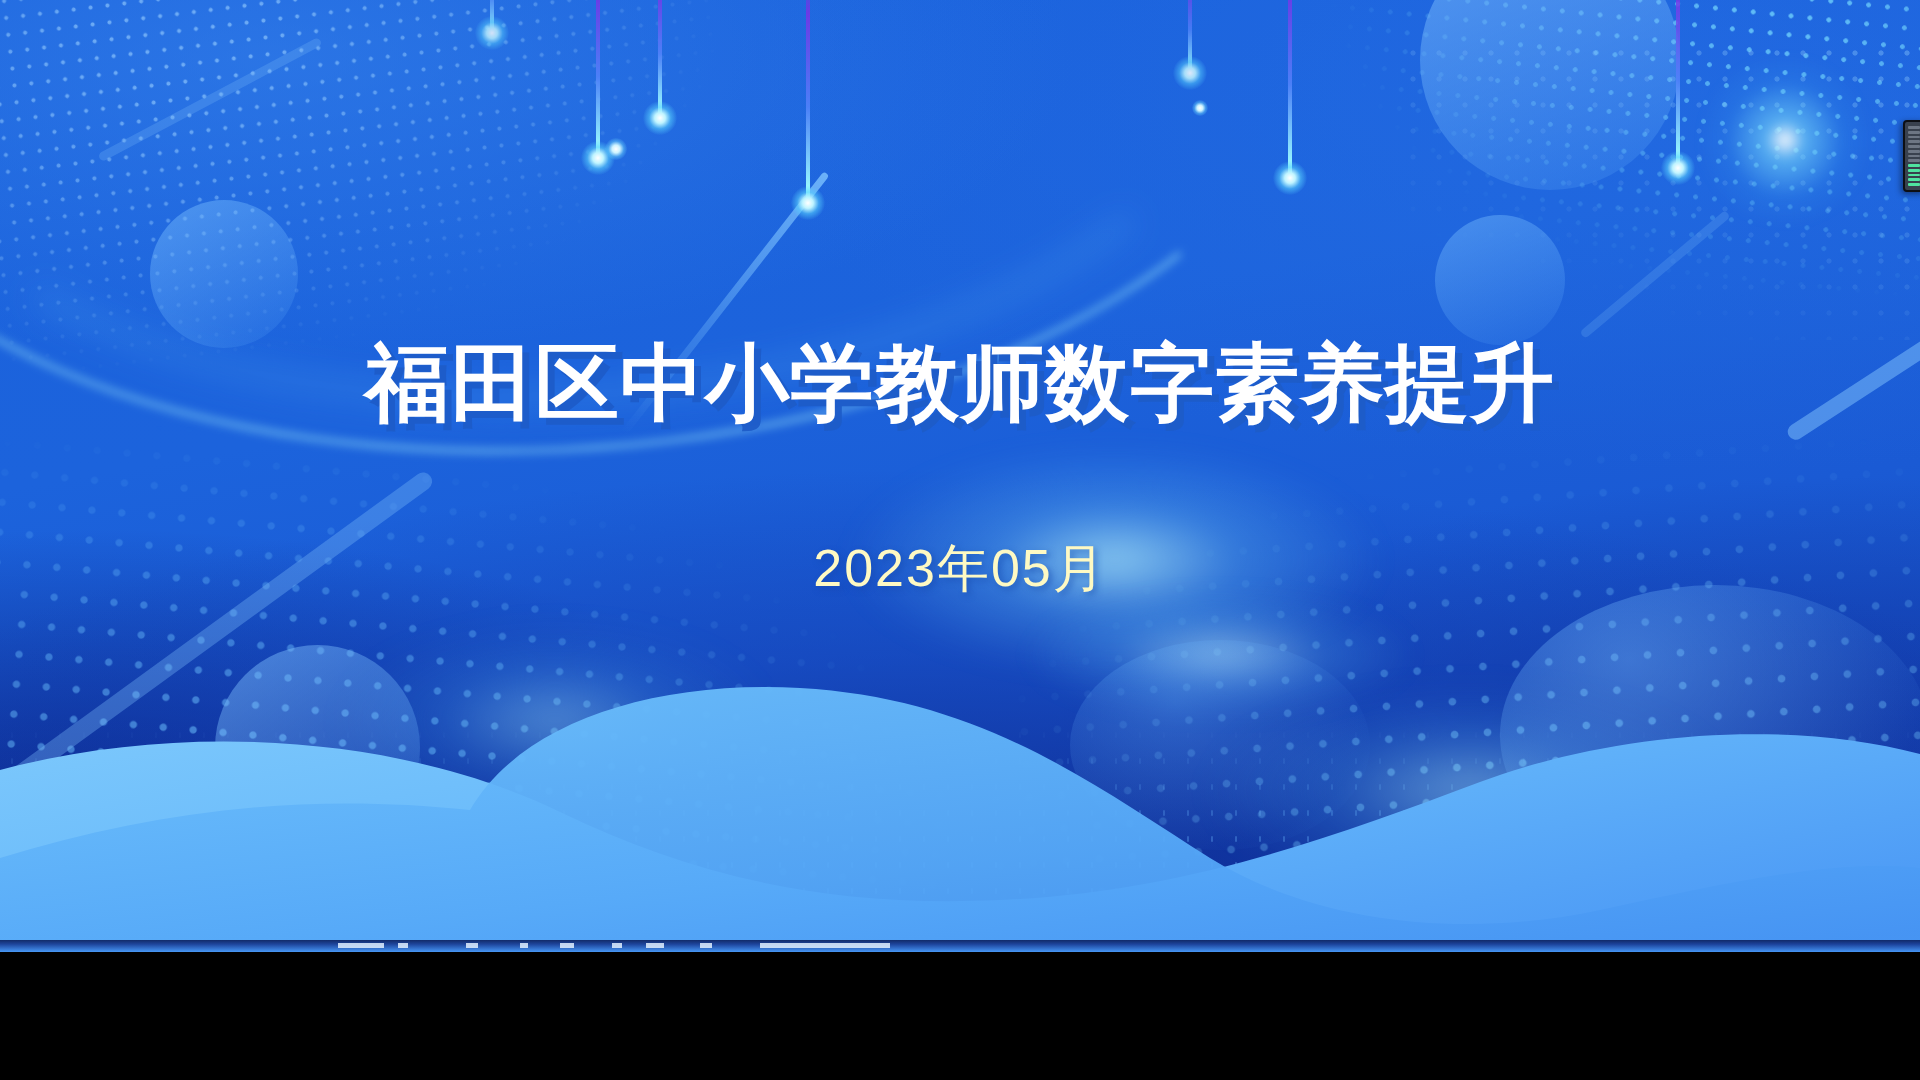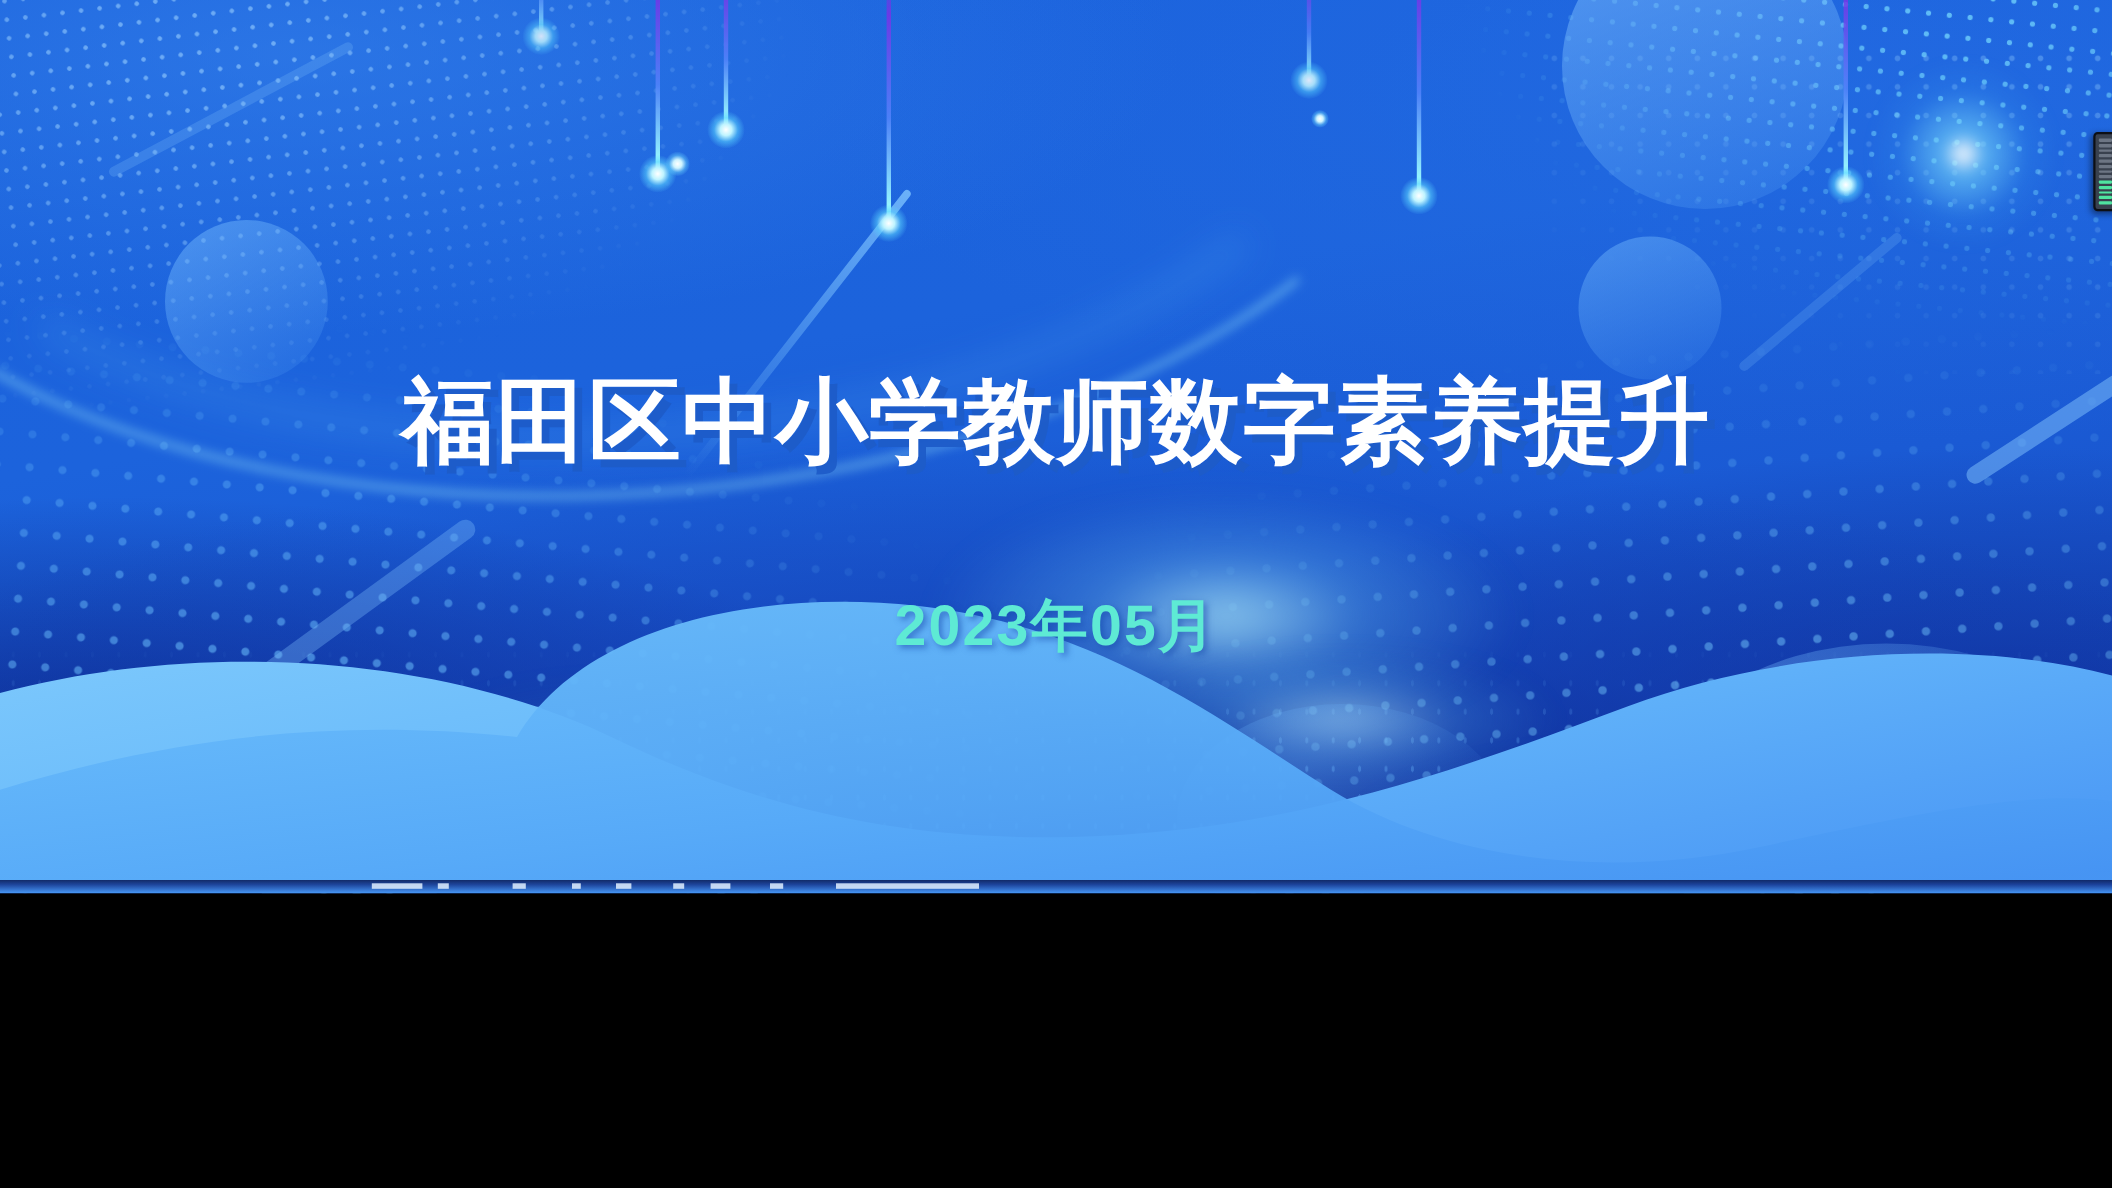--- a/index.html
+++ b/index.html
@@ -9,21 +9,21 @@
     background: #000;
     width: 1920px;
     height: 1080px;
     overflow: hidden;
   }
   * { box-sizing: border-box; }
 
   .slide {
     position: relative;
     width: 1920px;
-    height: 812px;
+    height: 952px;
     overflow: hidden;
     font-family: "Liberation Sans", "DejaVu Sans", sans-serif;
     background: #1c63dc;
   }
 
   
   .bg-base {
     position: absolute;
     inset: 0;
     background:
@@ -222,23 +222,23 @@
     color: #ffffff;
     font-size: 84px;
     line-height: 1.28;
     font-weight: 700;
     letter-spacing: 1px;
     text-shadow: 7px 7px 0 rgba(30,92,200,0.95);
   }
   .title .line { display: block; white-space: nowrap; }
   .subtitle {
     margin-top: 96px;
-    color: #5eead4;
+    color: #fef9c3;
     font-size: 52px;
-    font-weight: 700;
+    font-weight: 400;
     letter-spacing: 2px;
     text-shadow: 3px 3px 6px rgba(20,70,170,0.55);
   }
 
   
   .edge-strip {
     position: absolute;
     left: 0; bottom: 0;
     width: 1920px; height: 12px;
     background: linear-gradient(to bottom, rgba(12,32,92,0.92) 0%, rgba(20,52,140,0.85) 35%, rgba(70,150,245,0.9) 100%);

